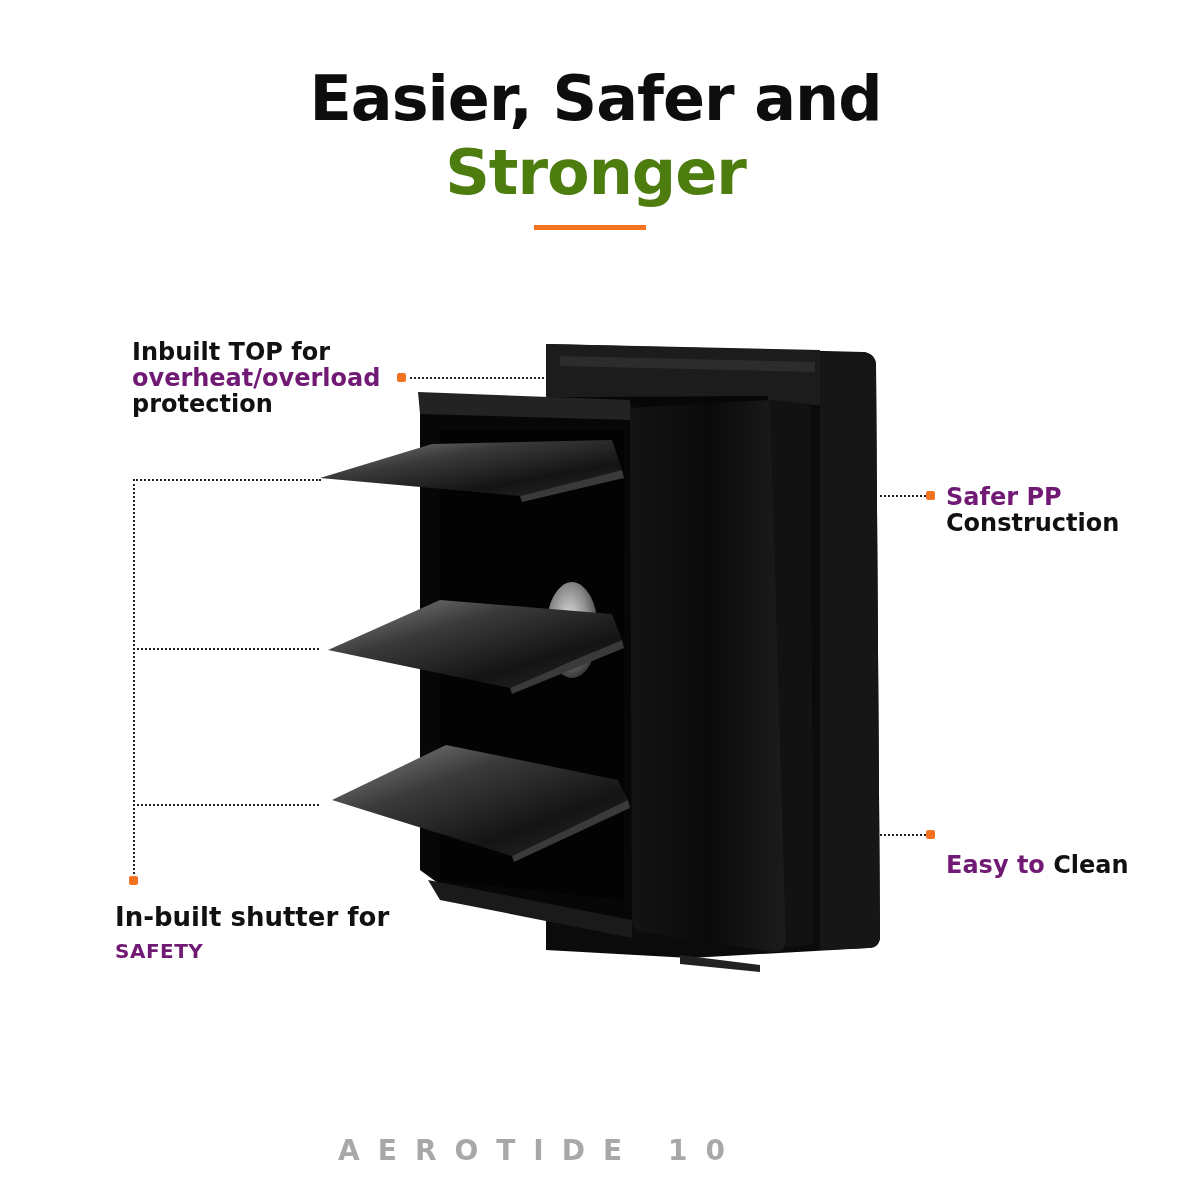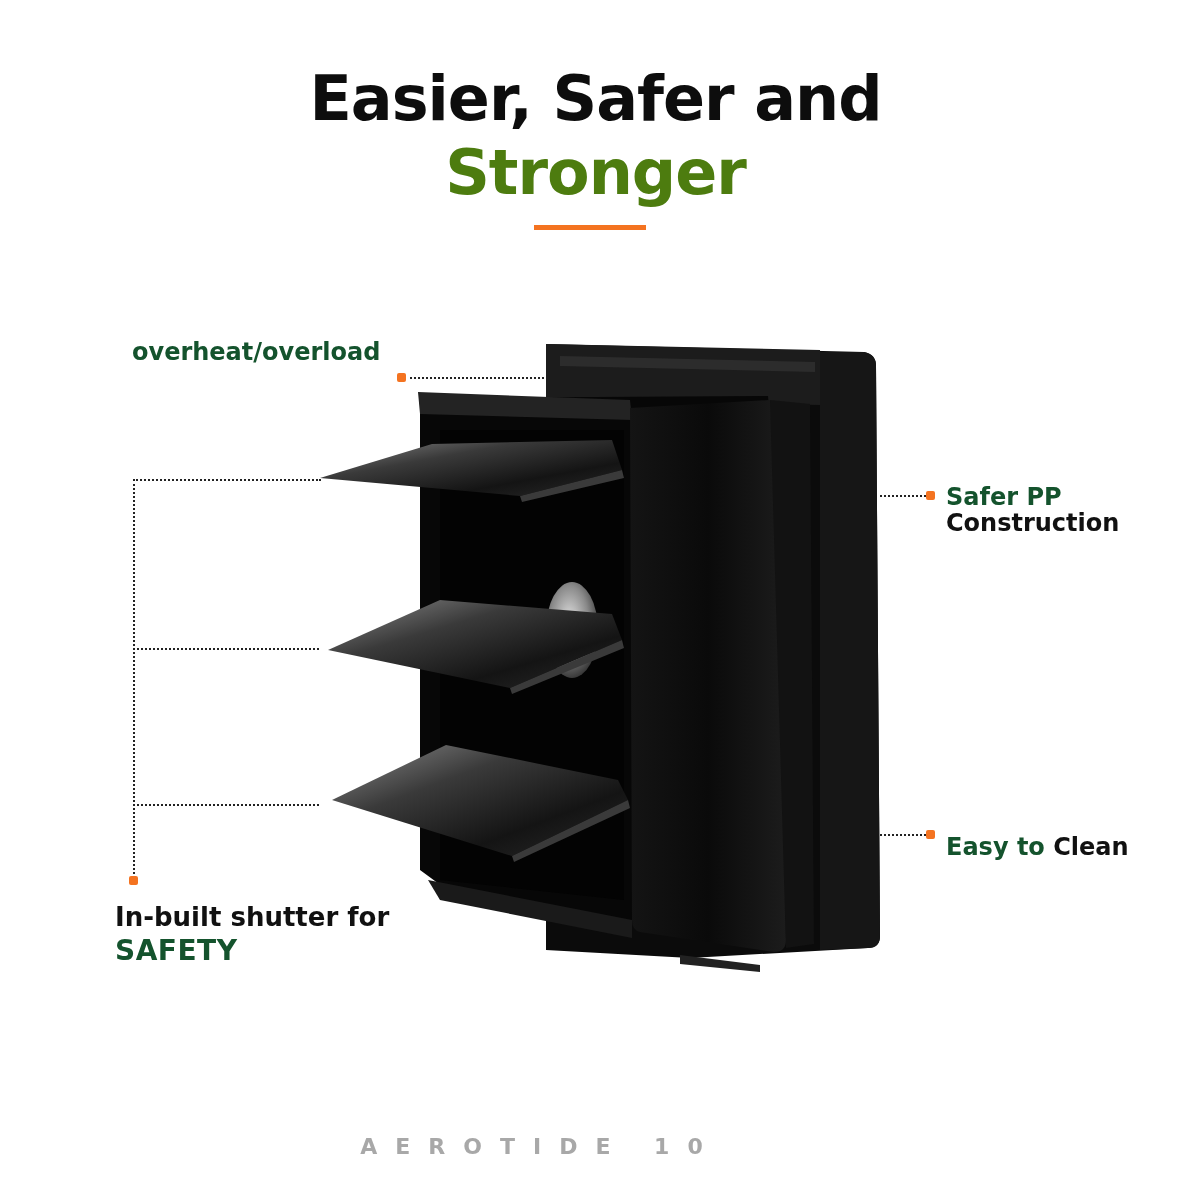--- a/index.html
+++ b/index.html
@@ -11,38 +11,38 @@
       font-weight: bold; font-size: 62px; line-height: 74px; letter-spacing: -1px;
       color: #0d0d0d;
     }
     .headline .accent { color: #4d7c0f; display: block; }
     .headline-underline {
       position: absolute; left: 534px; top: 225px; width: 112px; height: 5px;
       background: #f47320;
     }
 
     .callout { position: absolute; font-weight: bold; font-size: 24px; line-height: 26px; color: #111111; }
-    .callout .orange { color: #14532d; }
+    .callout .orange { color: #701a75; }
     .callout-top { left: 132px; top: 339px; }
     .callout-shutter { left: 115px; top: 900px; font-size: 26px; line-height: 34px; }
-    .callout-shutter .big { font-size: 28px; letter-spacing: 0.5px; }
+    .callout-shutter .big { font-size: 20px; letter-spacing: 0.5px; }
     .callout-pp { left: 946px; top: 484px; }
-    .callout-clean { left: 946px; top: 834px; }
+    .callout-clean { left: 946px; top: 852px; }
 
     .dot { position: absolute; width: 9px; height: 9px; background: #f47320; border-radius: 2px; }
 
     .hline { position: absolute; height: 0; border-top: 2px dotted #222222; }
     .vline { position: absolute; width: 0; border-left: 2px dotted #222222; }
 
     .product { position: absolute; left: 310px; top: 330px; width: 600px; height: 660px; }
 
     .footer-brand {
       position: absolute; left: 0; top: 1134px; width: 1081px; text-align: center;
       font-family: "DejaVu Sans", "Liberation Sans", sans-serif; font-weight: bold;
-      font-size: 22px; letter-spacing: 18px; color: #a8a8a8;
+      font-size: 28px; letter-spacing: 18px; color: #a8a8a8;
     }
   </style>
 </head>
 <body>
 
 <div class="headline">
   <span>Easier, Safer and</span>
   <span class="accent">Stronger</span>
 </div>
 <div class="headline-underline"></div>
@@ -90,21 +90,23 @@
   <path d="M328 650 L440 600 L612 614 L622 640 L510 688 Z" fill="url(#bladeGrad)"></path>
   <path d="M510 688 L622 640 L624 648 L512 694 Z" fill="#3a3a3a"></path>
   <path d="M332 800 L446 745 L618 780 L628 800 L512 856 Z" fill="url(#bladeGrad)"></path>
   <path d="M512 856 L628 800 L630 808 L514 862 Z" fill="#3a3a3a"></path>
 
   <path d="M428 880 L632 920 L632 938 L440 900 Z" fill="#1a1a1a"></path>
   <path d="M680 955 L760 965 L760 972 L680 964 Z" fill="#222222"></path>
 </svg>
 
 <div class="callout callout-top">
+  <div>Inbuilt TOP for</div>
   <div class="orange">overheat/overload</div>
+  <div>protection</div>
 </div>
 <div class="dot" style="left:397px; top:373px;"></div>
 <div class="hline" style="left:410px; top:377px; width:134px;"></div>
 
 <div class="vline" style="left:133px; top:479px; height:395px;"></div>
 <div class="hline" style="left:133px; top:479px; width:188px;"></div>
 <div class="hline" style="left:133px; top:648px; width:186px;"></div>
 <div class="hline" style="left:133px; top:804px; width:186px;"></div>
 <div class="dot" style="left:129px; top:876px;"></div>
 

